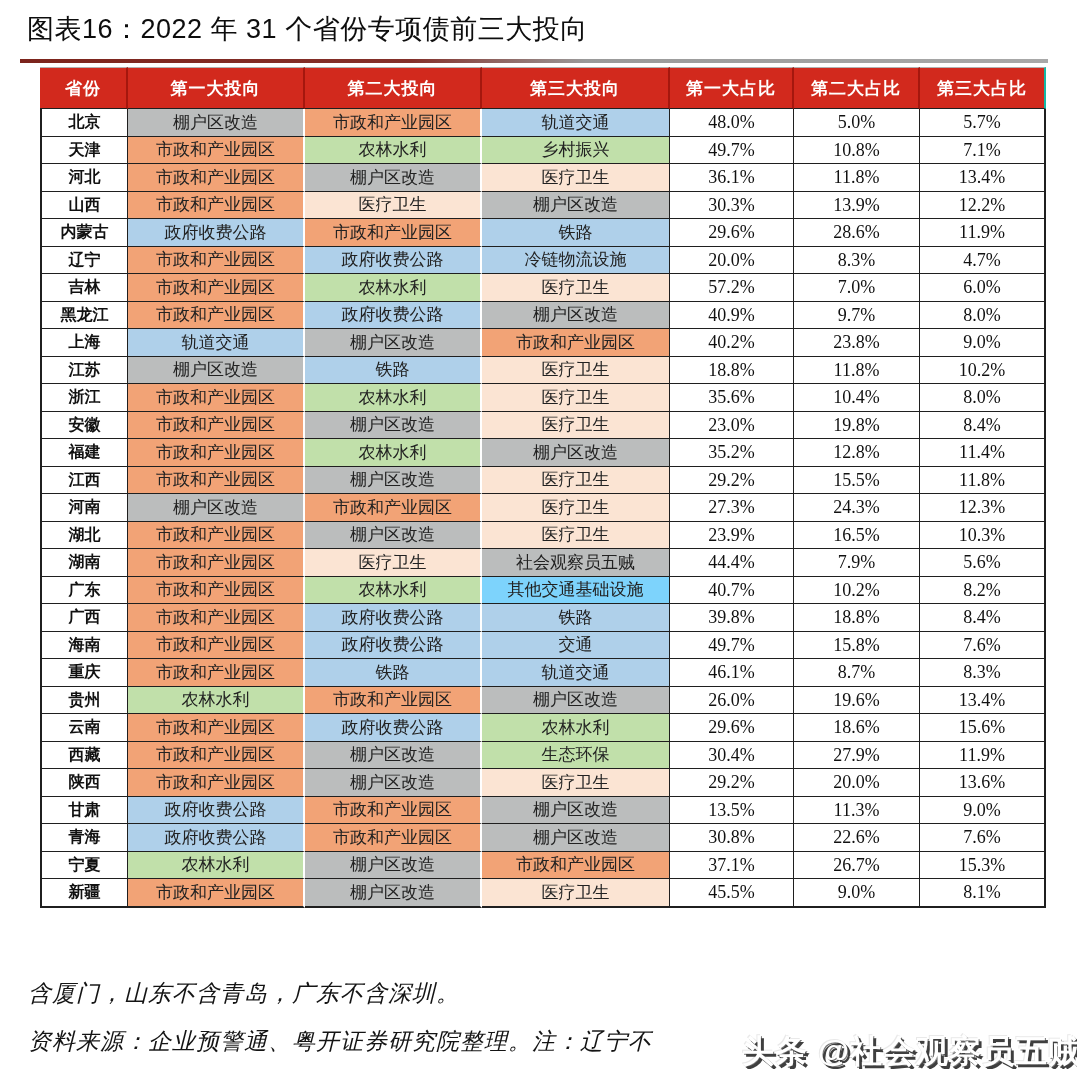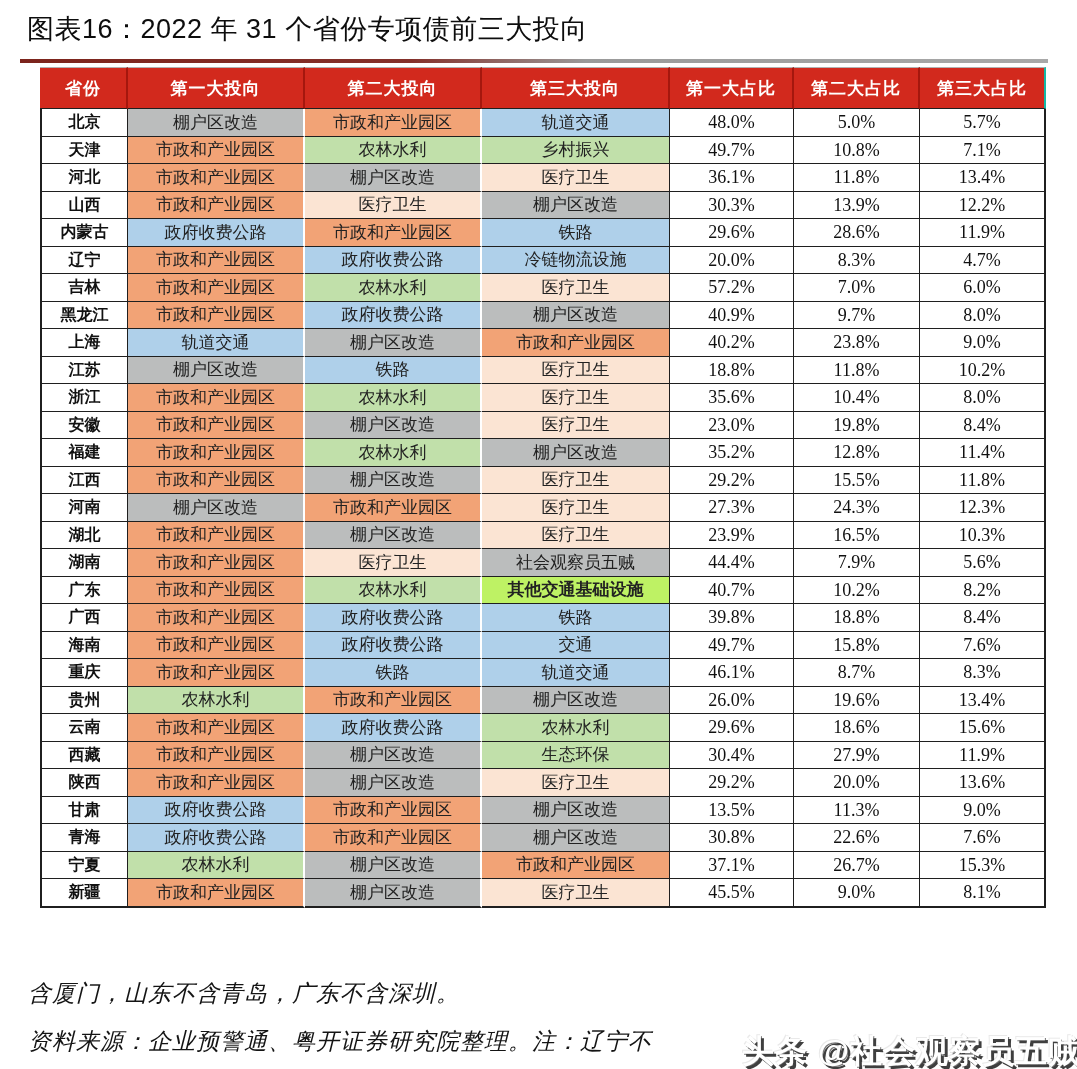--- a/index.html
+++ b/index.html
@@ -287,21 +287,21 @@
         <td class="inv" style="background: rgb(251, 228, 211);">医疗卫生</td>
         <td class="inv last" style="background: rgb(187, 189, 189);">社会观察员五贼</td>
         <td class="pct">44.4%</td>
         <td class="pct">7.9%</td>
         <td class="pct edge">5.6%</td>
       </tr>
       <tr>
         <td class="province">广东</td>
         <td class="inv" style="background: rgb(242, 163, 118);">市政和产业园区</td>
         <td class="inv" style="background: rgb(193, 224, 170);">农林水利</td>
-        <td class="inv last" style="background: #bef264; font-weight: bold;">其他交通基础设施</td>
+        <td class="inv last" style="background: #7dd3fc;">其他交通基础设施</td>
         <td class="pct">40.7%</td>
         <td class="pct">10.2%</td>
         <td class="pct edge">8.2%</td>
       </tr>
       <tr>
         <td class="province">广西</td>
         <td class="inv" style="background: rgb(242, 163, 118);">市政和产业园区</td>
         <td class="inv" style="background: rgb(175, 208, 234);">政府收费公路</td>
         <td class="inv last" style="background: rgb(175, 208, 234);">铁路</td>
         <td class="pct">39.8%</td>

